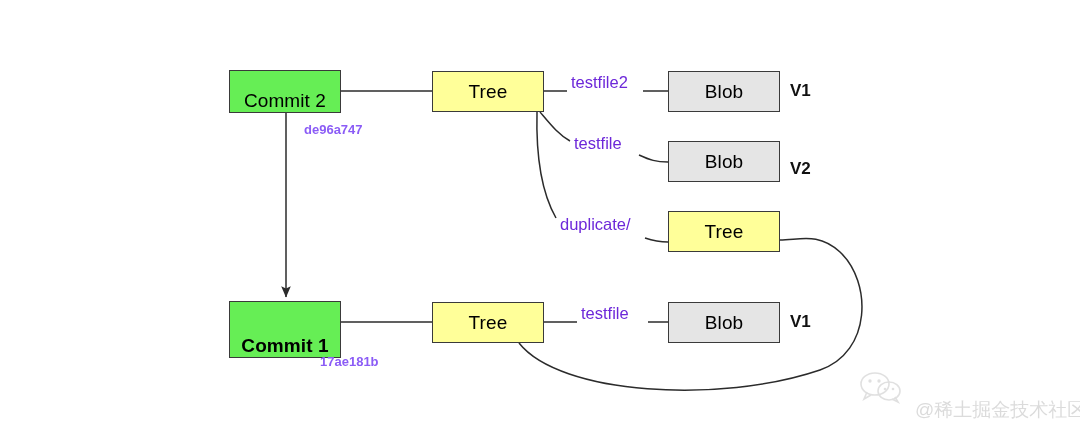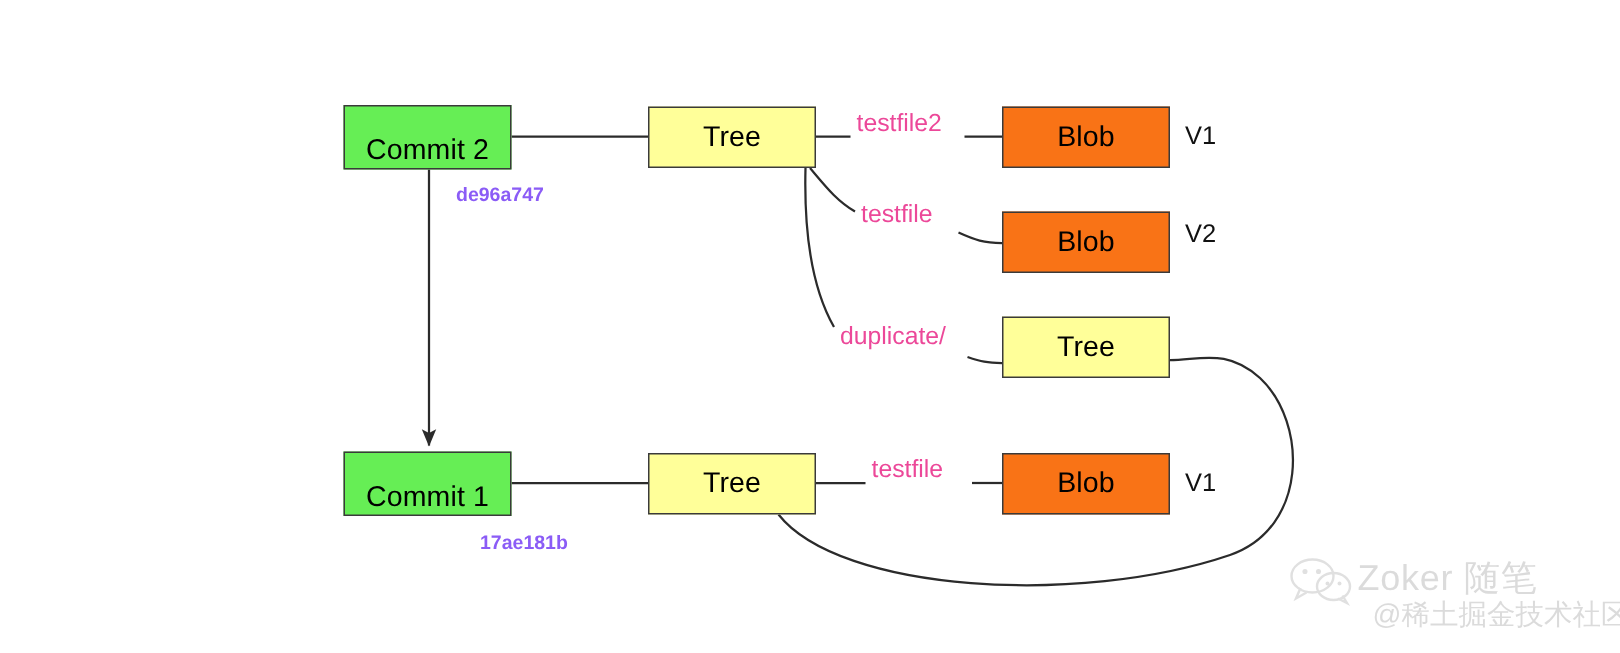--- a/index.html
+++ b/index.html
@@ -28,41 +28,41 @@
     border: 1.6px solid #3a3a3a;
     display: flex;
     align-items: center;
     justify-content: center;
     font-size: 19px;
     color: #000000;
     letter-spacing: .1px;
   }
   .node.commit { background: #66ee55; align-items: flex-end; }
   .node.tree   { background: #ffff99; }
-  .node.blob   { background: #f97316; }
+  .node.blob   { background: #e5e5e5; }
 
   .edge-label {
     position: absolute;
     font-size: 16.5px;
-    color: #ec4899;
+    color: #6d28d9;
     white-space: nowrap;
   }
   .hash-label {
     position: absolute;
     font-size: 13px;
     color: #8b5cf6;
     white-space: nowrap;
     font-weight: 600;
   }
   .ver-label {
     position: absolute;
     font-size: 17px;
     color: #111111;
     white-space: nowrap;
-    font-weight: 400;
+    font-weight: 700;
   }
   
   #watermark {
     position: absolute;
     right: 8px;
     bottom: 6px;
     width: 215px;
     height: 62px;
     opacity: .30;
     pointer-events: none;
@@ -137,50 +137,49 @@
 </div>
 
 <div class="node blob" style="left:668px; top:141px; width:112px; height:41px;">
   <span>Blob</span>
 </div>
 
 <div class="node tree" style="left:668px; top:211px; width:112px; height:41px;">
   <span>Tree</span>
 </div>
 
-<div class="node commit" style="left:229px; top:301px; width:112px; height:43px;">
+<div class="node commit" style="left:229px; top:301px; width:112px; height:57px;font-weight:bold;">
   <span>Commit 1</span>
 </div>
 
 <div class="node tree" style="left:432px; top:302px; width:112px; height:41px;">
   <span>Tree</span>
 </div>
 
 <div class="node blob" style="left:668px; top:302px; width:112px; height:41px;">
   <span>Blob</span>
 </div>
 
 <div class="edge-label" style="left:571px; top:73px;">testfile2</div>
 <div class="edge-label" style="left:574px; top:134px;">testfile</div>
 <div class="edge-label" style="left:560px; top:215px;text-align:center;">duplicate/</div>
 <div class="edge-label" style="left:581px; top:304px;">testfile</div>
 
 <div class="hash-label" style="left:304px; top:122px;">de96a747</div>
 <div class="hash-label" style="left:320px; top:354px;">17ae181b</div>
 
 <div class="ver-label" style="left:790px; top:81px;">V1</div>
-<div class="ver-label" style="left:790px; top:146px;">V2</div>
+<div class="ver-label" style="left:790px; top:159px;">V2</div>
 <div class="ver-label" style="left:790px; top:312px;">V1</div>
 
 <div id="watermark">
   <svg class="wm-logo" viewBox="0 0 46 34">
     <ellipse cx="16" cy="13" rx="14" ry="11" fill="none" stroke="#9a9a9a" stroke-width="1.6"></ellipse>
     <path d="M8,21 L5,28 L12,24" fill="none" stroke="#9a9a9a" stroke-width="1.6"></path>
     <circle cx="11" cy="10" r="1.7" fill="#9a9a9a"></circle>
     <circle cx="20" cy="10" r="1.7" fill="#9a9a9a"></circle>
     <ellipse cx="30" cy="20" rx="11" ry="9" fill="none" stroke="#9a9a9a" stroke-width="1.6"></ellipse>
     <path d="M36,26 L39,31 L33,28" fill="none" stroke="#9a9a9a" stroke-width="1.6"></path>
     <circle cx="26" cy="18" r="1.3" fill="#9a9a9a"></circle>
     <circle cx="34" cy="18" r="1.3" fill="#9a9a9a"></circle>
   </svg>
-  <div class="wm-row1">Zoker 随笔</div>
   <div class="wm-row2">@稀土掘金技术社区</div>
 </div>
 
 </body></html>

